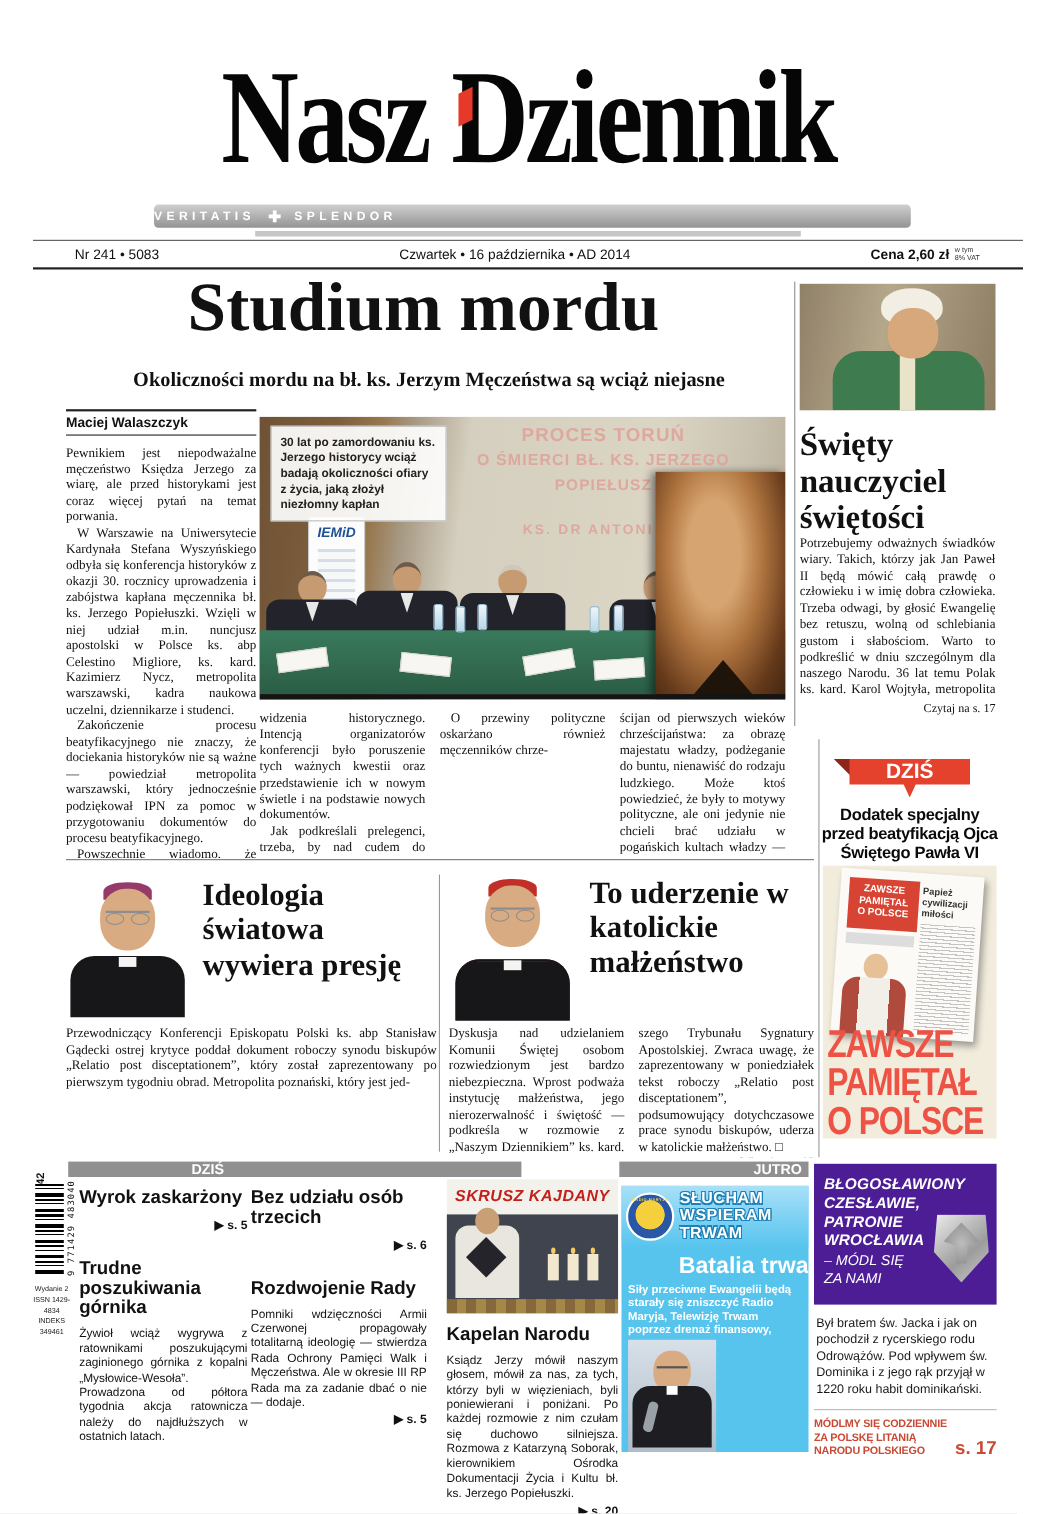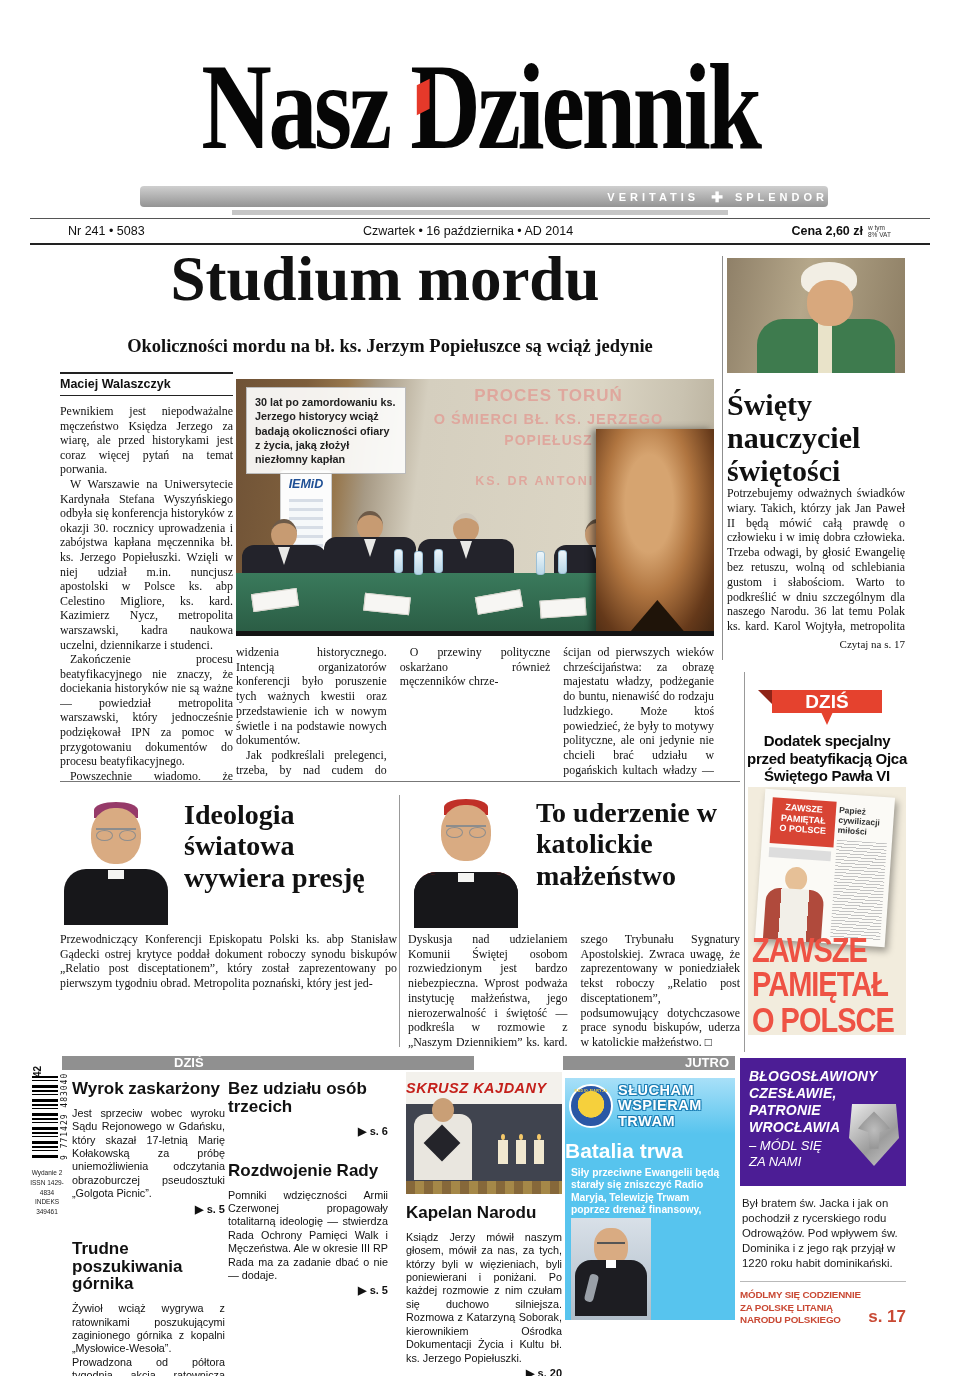--- a/index.html
+++ b/index.html
@@ -9,21 +9,21 @@
   .abs{position:absolute}
 
   
   #mast-title{top:46px;left:0;width:100%;text-align:center;
     font:bold 122px/1 "Liberation Serif",serif;color:#060606;
     transform:scaleX(.80);transform-origin:50% 0;letter-spacing:-4px;white-space:nowrap}
   #mast-title .dz{position:relative;display:inline-block}
   #mast-title .dz i{position:absolute;left:8px;top:36px;width:16px;height:30px;
     background:#e6392a;transform:skewY(-22deg);font-style:normal}
   #motto-bar{top:186px;left:140px;width:688px;height:21px;border-radius:4px;
-    background:linear-gradient(#cfcfcf,#949494);display:flex;align-items:center;justify-content:flex-end;
+    background:linear-gradient(#cfcfcf,#949494);display:flex;align-items:center;justify-content:flex-start;
     gap:12px;font:bold 11px "Liberation Sans",sans-serif;color:#fff;letter-spacing:4px}
   #motto-bar .cross{font-size:14px;letter-spacing:0}
   #motto-under{top:210px;left:232px;width:496px;height:5px;background:#c6c6c6}
   #info-row{top:218px;left:30px;width:900px;height:27px;border-top:1px solid #555;
     border-bottom:2px solid #222;display:flex;align-items:center;
     font:12.5px "Liberation Sans",sans-serif;color:#111}
   #info-row .issue{margin-left:38px}
   #info-row .date{flex:1;text-align:center}
   #info-row .price{font-weight:bold}
   #info-row .vat{font-size:6.5px;line-height:1.1;width:26px;margin:0 36px 0 5px;color:#333}
@@ -158,41 +158,41 @@
   #jutro-bar{top:1056px;left:563px;width:172px;text-align:right;padding-right:6px}
 
   .t-col h3{font:bold 17px/1.05 "Liberation Sans",sans-serif;margin:0 0 9px}
   .t-col p{font:10.8px/13.4px "Liberation Sans",sans-serif;text-align:justify}
   .t-col .pg{text-align:right;font:bold 11px "Liberation Sans",sans-serif;margin-top:2px}
   .t-col .item2{margin-top:24px}
   #tcol1{top:1080px;left:72px;width:153px}
   #tcol2{top:1080px;left:228px;width:160px}
   #tcol3{top:1072px;left:406px;width:156px}
   #kap-photo{position:relative;width:156px;height:122px;overflow:hidden;margin-bottom:10px}
-  #kap-photo .banner{height:32px;background:#f3f1ec;color:#c4201b;
+  #kap-photo .banner{height:32px;background:#f3f1ec;color:#c4201b;text-align:center;
     font:bold italic 14.5px/32px "Liberation Sans",sans-serif;letter-spacing:.5px}
   #kap-photo .scene{position:absolute;top:32px;left:0;right:0;bottom:0;background:#40444f}
   #kap-photo .priest{position:absolute;left:8px;top:10px;width:58px;height:66px;background:#e9e6df;border-radius:12px 12px 0 0}
   #kap-photo .priest::before{content:"";position:absolute;top:-16px;left:18px;width:22px;height:24px;border-radius:50%;background:#c99f76}
   #kap-photo .priest::after{content:"";position:absolute;top:16px;left:15px;width:26px;height:26px;background:#24242a;transform:rotate(45deg)}
   #kap-photo .candle{position:absolute;width:10px;height:24px;background:#f1e8cf;top:36px}
   #kap-photo .candle::before{content:"";position:absolute;top:-6px;left:3px;width:4px;height:6px;border-radius:50%;background:#f5c96a}
   #kap-photo .altar{position:absolute;left:0;right:0;bottom:0;height:13px;
     background:repeating-linear-gradient(90deg,#86683a 0 9px,#a58848 9px 18px)}
 
   
   #jutro-box{top:1078px;left:565px;width:170px;height:242px;background:#57c4ee;overflow:hidden}
   #jb-logo{height:56px;background:linear-gradient(#a8e0f8,#57c4ee);display:flex;align-items:center;gap:5px;padding:0 4px}
   #jb-logo .rm{position:relative;flex:0 0 44px;width:44px;height:44px;border-radius:50%;border:2px solid #fff;
     background:radial-gradient(circle at 50% 46%,#f6d03c 0 44%,#2a57a5 46% 100%)}
   #jb-logo .rm b{position:absolute;top:3px;left:0;width:100%;text-align:center;
     font:bold 3.5px "Liberation Sans",sans-serif;color:#f6d03c;letter-spacing:.5px}
   #jb-logo .slogan{font:bold 14.5px/1.08 "Liberation Sans",sans-serif;color:#fff;
     text-shadow:1px 1px 0 #1d7fb5,-1px -1px 0 #1d7fb5,1px -1px 0 #1d7fb5,-1px 1px 0 #1d7fb5;letter-spacing:.5px}
-  #jb-head{text-align:left;color:#fff;font:bold 21px "Liberation Sans",sans-serif;margin:5px 0 3px}
+  #jb-head{text-align:right;color:#fff;font:bold 21px "Liberation Sans",sans-serif;margin:5px 0 3px}
   #jb-body{position:relative;padding:1px 6px 0;color:#fff;font:bold 10.3px/12.4px "Liberation Sans",sans-serif}
   #jb-row{display:flex;gap:4px;margin-top:1px}
   #jb-row .txt{flex:1}
   #jb-photo{position:relative;flex:0 0 80px;width:80px;height:106px;background:linear-gradient(#d8e0e8,#aebbc7);overflow:hidden}
   #jb-photo .ph-head{width:34px;height:38px;background:#d9ab82;border-radius:45%;margin:10px auto 0;position:relative}
   #jb-photo .ph-head::after{content:"";position:absolute;top:14px;left:3px;width:28px;height:7px;border-top:2px solid #555}
   #jb-photo .ph-body{width:72px;height:56px;background:#1d1d22;border-radius:16px 16px 0 0;margin:-6px auto 0;position:relative}
   #jb-photo .ph-body::before{content:"";position:absolute;top:0;left:31px;width:10px;height:8px;background:#fff}
   #jb-photo .mic{position:absolute;bottom:22px;left:16px;width:9px;height:28px;background:#9aa0a8;border-radius:4px;transform:rotate(14deg)}
 
@@ -228,21 +228,21 @@
   <div id="motto-under" class="abs"></div>
 
   <div id="info-row" class="abs">
     <span class="issue">Nr 241 • 5083</span>
     <span class="date">Czwartek  •  16 października  •  AD 2014</span>
     <span class="price">Cena 2,60 zł</span>
     <span class="vat">w tym 8% VAT</span>
   </div>
 
   <h2 id="headline" class="abs">Studium mordu</h2>
-  <div id="subhead" class="abs">Okoliczności mordu na bł. ks. Jerzym Popiełuszce są wciąż jedynie</div>
+  <div id="subhead" class="abs">Okoliczności mordu na bł. ks. Jerzym Męczeństwa są wciąż niejasne</div>
   <div id="byline" class="abs">Maciej Walaszczyk</div>
 
   <div id="lead-col1" class="abs">
     <p>Pewnikiem jest niepodważalne męczeństwo Księdza Jerzego za wiarę, ale przed historykami jest coraz więcej pytań na temat porwania.</p>
     <p class="ind">W Warszawie na Uniwersytecie Kardynała Stefana Wyszyńskiego odbyła się konferencja historyków z okazji 30. rocznicy uprowadzenia i zabójstwa kapłana męczennika bł. ks. Jerzego Popiełuszki. Wzięli w niej udział m.in. nuncjusz apostolski w Polsce ks. abp Celestino Migliore, ks. kard. Kazimierz Nycz, metropolita warszawski, kadra naukowa uczelni, dziennikarze i studenci.</p>
     <p class="ind">Zakończenie procesu beatyfikacyjnego nie znaczy, że dociekania historyków nie są ważne — powiedział metropolita warszawski, który jednocześnie podziękował IPN za pomoc w przygotowaniu dokumentów do procesu beatyfikacyjnego.</p>
     <p class="ind">Powszechnie wiadomo, że okoliczności śmierci ks. Jerzego Popiełuszki w październiku 1984 r. wciąż są okryte tajemnicą z punktu</p>
   </div>
 
   <div id="photo" class="abs">
@@ -384,21 +384,20 @@
       <div>ISSN 1429-4834</div>
       <div>INDEKS 349461</div>
     </div>
   </div>
 
   <div id="today-bar" class="abs sec-bar"><span>DZIŚ</span></div>
   <div id="jutro-bar" class="abs sec-bar">JUTRO</div>
 
   <div id="tcol1" class="abs t-col">
     <h3>Wyrok zaskarżony</h3>
-    <p>Jest sprzeciw wobec wyroku Sądu Rejonowego w Gdańsku, który skazał 17-letnią Marię Kołakowską za próbę uniemożliwienia odczytania obrazoburczej pseudosztuki „Golgota Picnic”.</p>
     <div class="pg"><span>▶</span> <span>s. 5</span></div>
     <h3 class="item2">Trudne poszukiwania górnika</h3>
     <p>Żywioł wciąż wygrywa z ratownikami poszukującymi zaginionego górnika z kopalni „Mysłowice-Wesoła”. Prowadzona od półtora tygodnia akcja ratownicza należy do najdłuższych w ostatnich latach.</p>
 
   </div>
 
   <div id="tcol2" class="abs t-col">
     <h3>Bez udziału osób trzecich</h3>
     <div class="pg"><span>▶</span> <span>s. 6</span></div>
     <h3 class="item2">Rozdwojenie Rady</h3>

